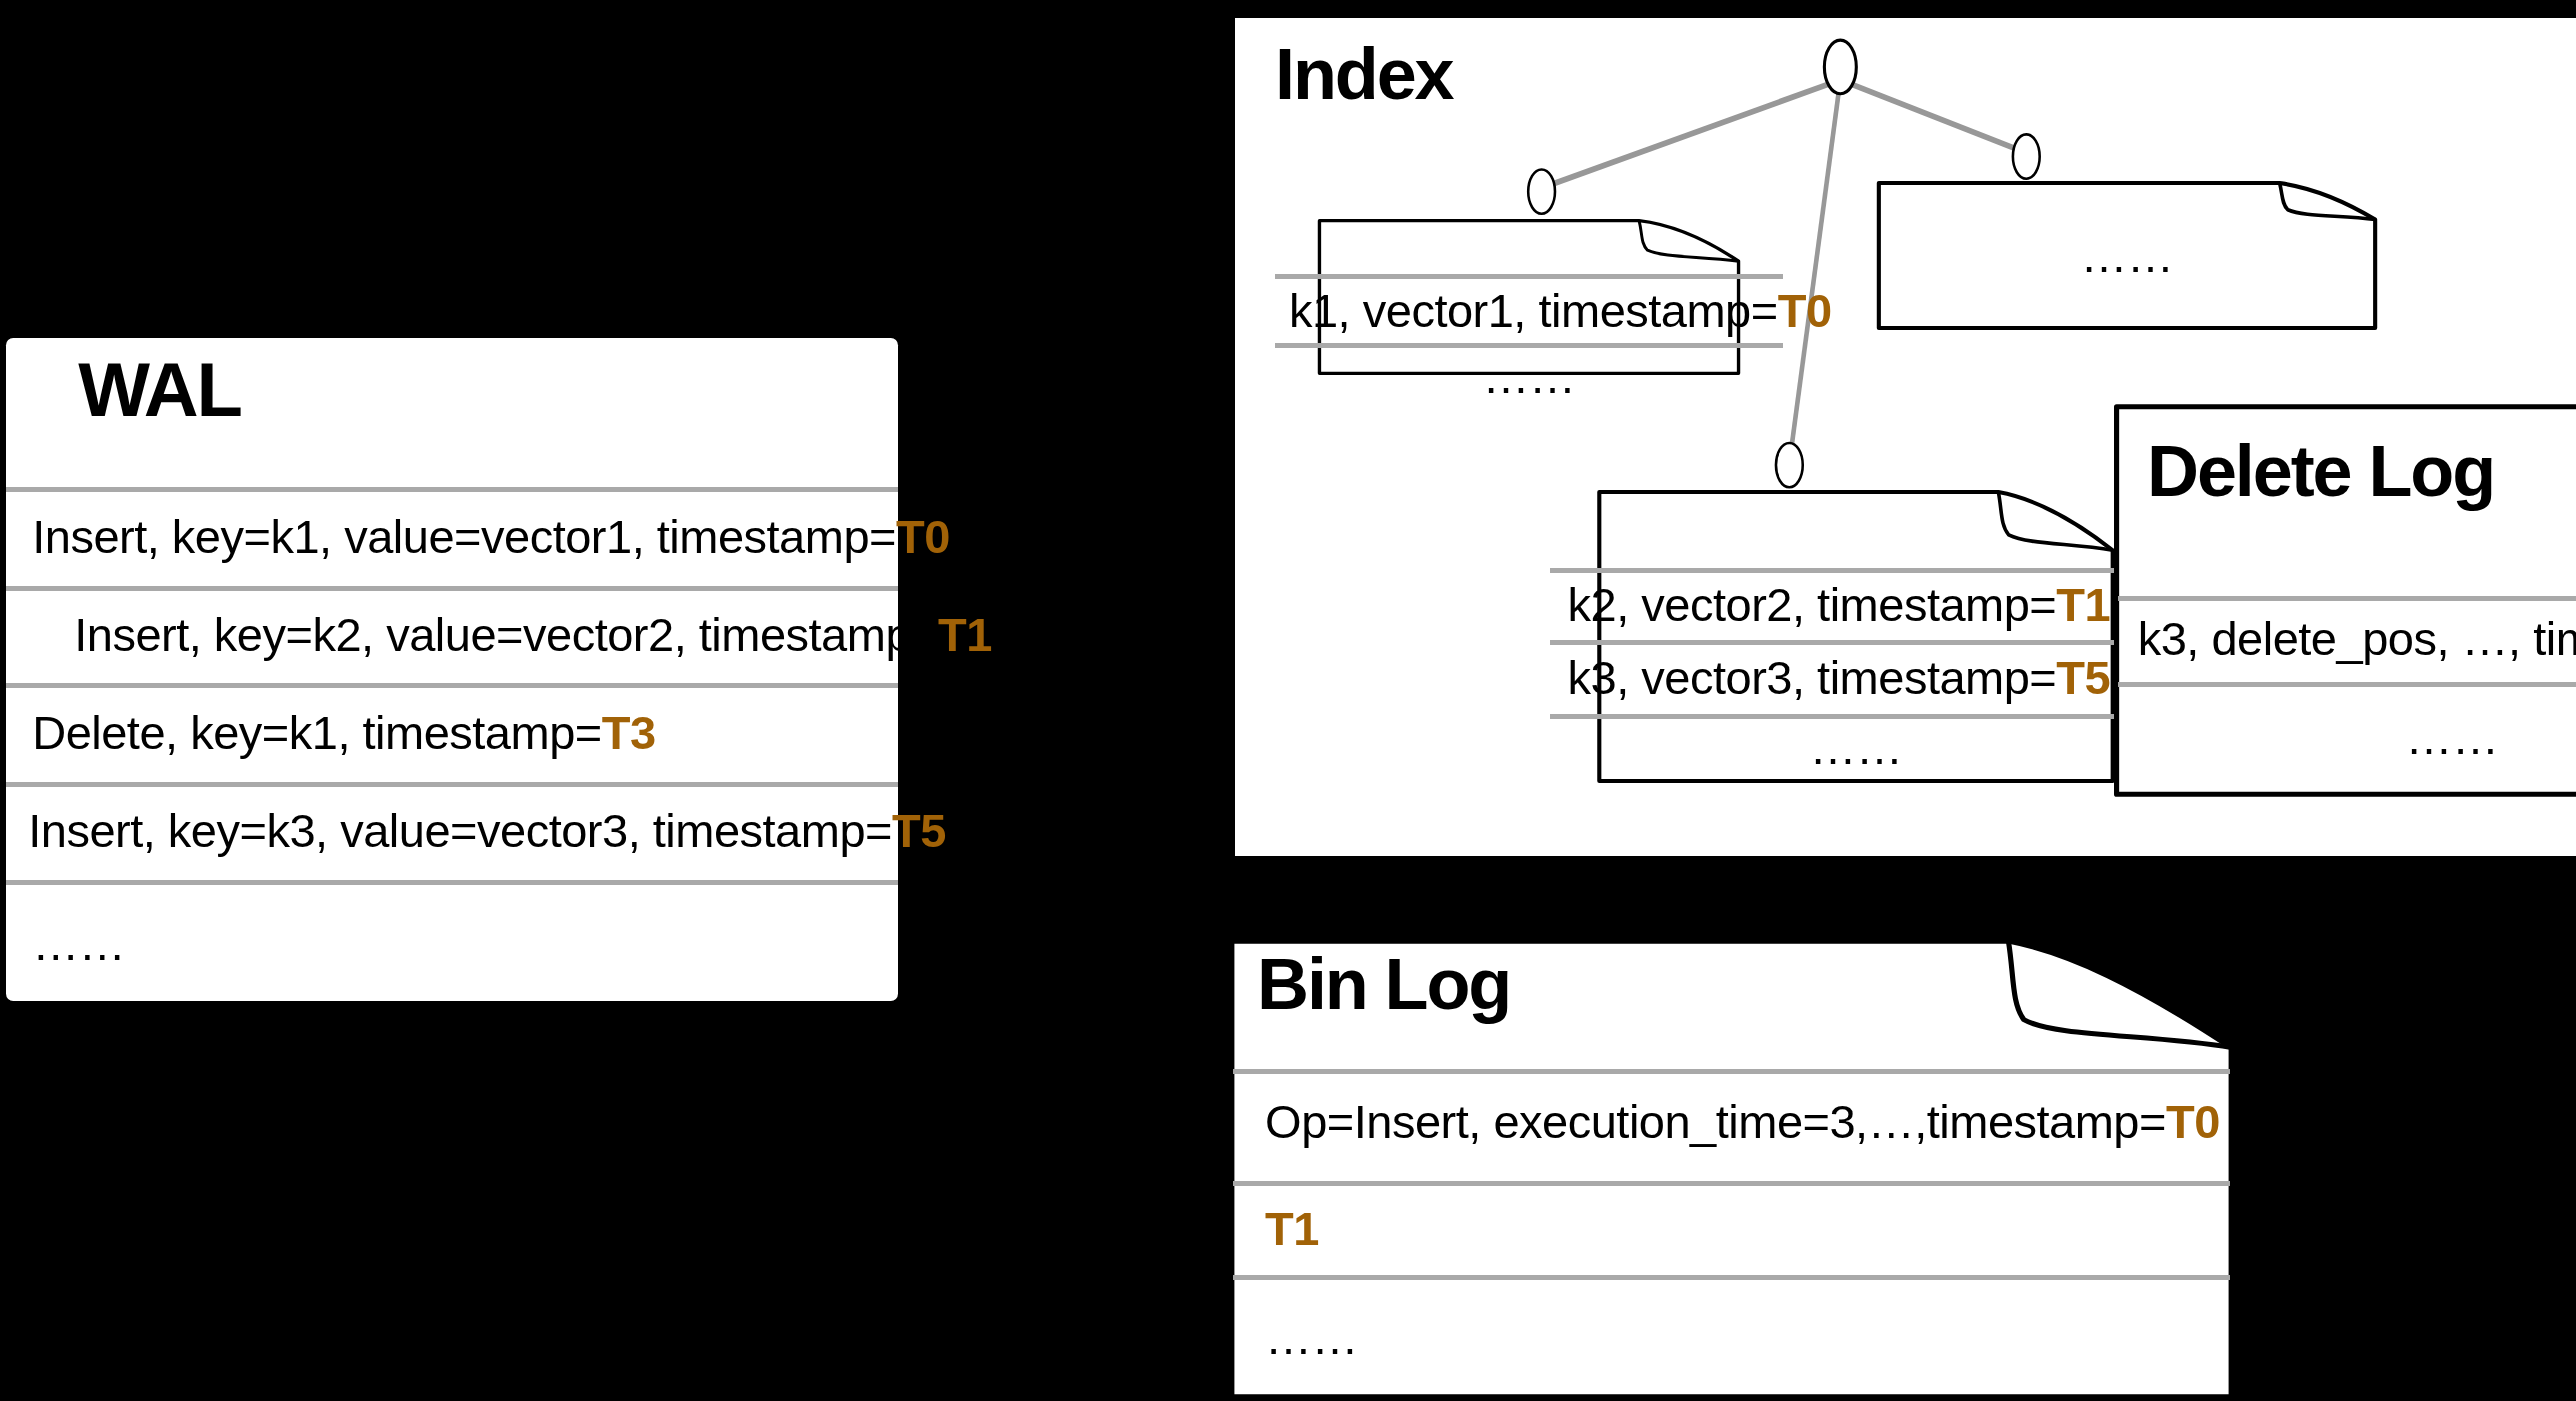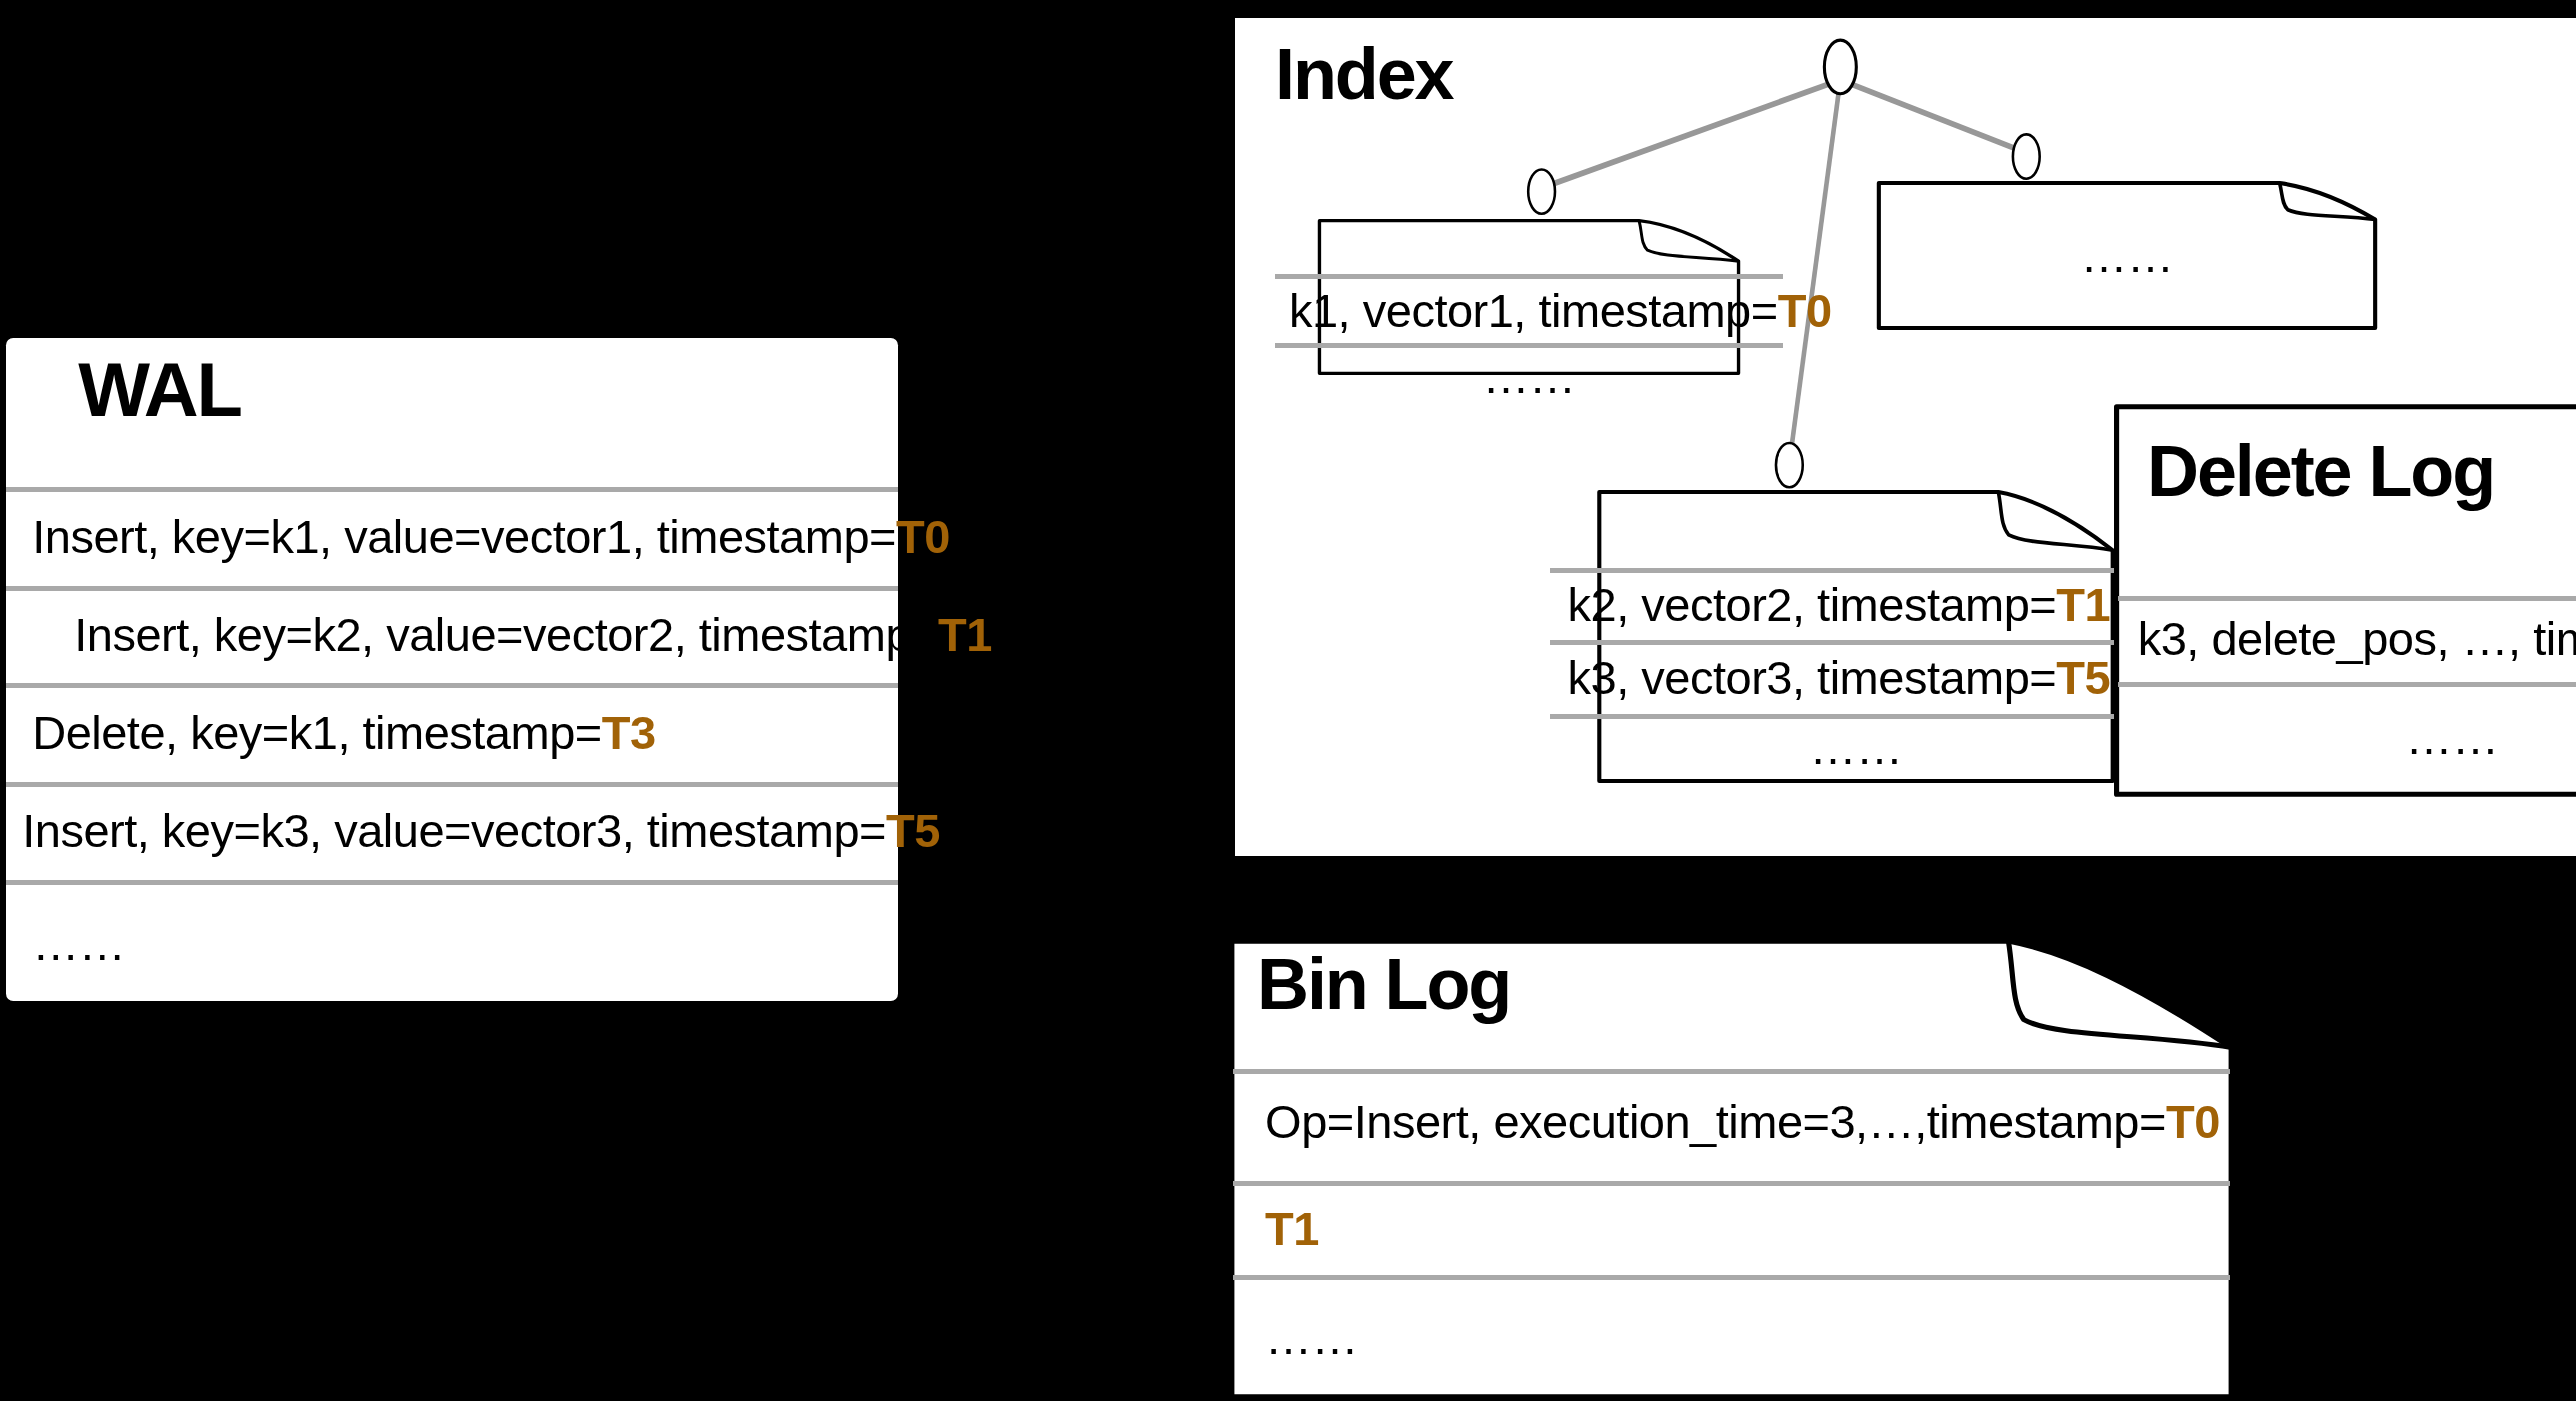--- a/index.html
+++ b/index.html
@@ -35,21 +35,21 @@
         <span class="hl">T1</span>
     </div>
 
     <div class="divider" style="left:0;right:0;top:345px;"></div>
     <div class="row" style="left:0;right:0;top:349px;height:90px;padding-left:26px;">
       <span>Delete, key=k1, timestamp=</span>
         <span class="hl">T3</span>
     </div>
 
     <div class="divider" style="left:0;right:0;top:444px;"></div>
-    <div class="row" style="left:0;right:0;top:448px;height:89px;padding-left:16px;">
+    <div class="row" style="left:0;right:0;top:448px;height:89px;padding-left:22px;">
       <span>Insert, key=k3, value=vector3, timestamp=</span>
         <span class="hl">T5</span>
     </div>
 
     <div class="divider" style="left:0;right:0;top:542px;"></div>
     <div class="row" style="left:0;right:0;top:547px;height:116px;padding-left:26px;">
       <span>……</span>
     </div>
   </div>
 

